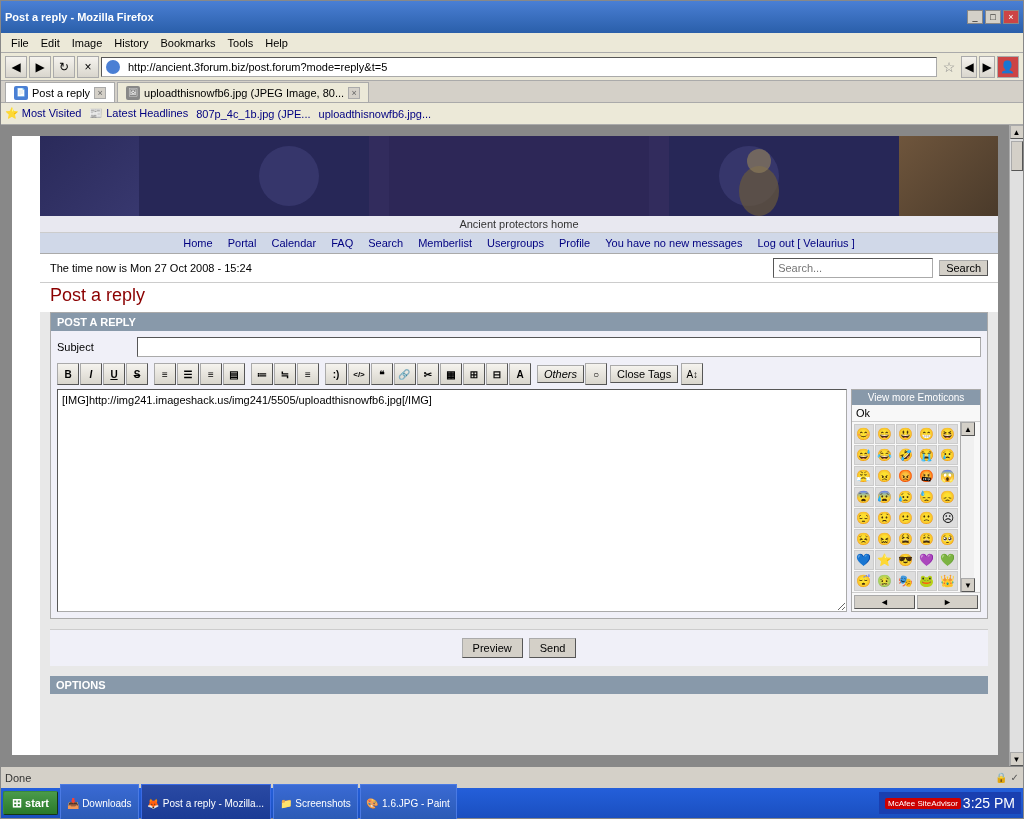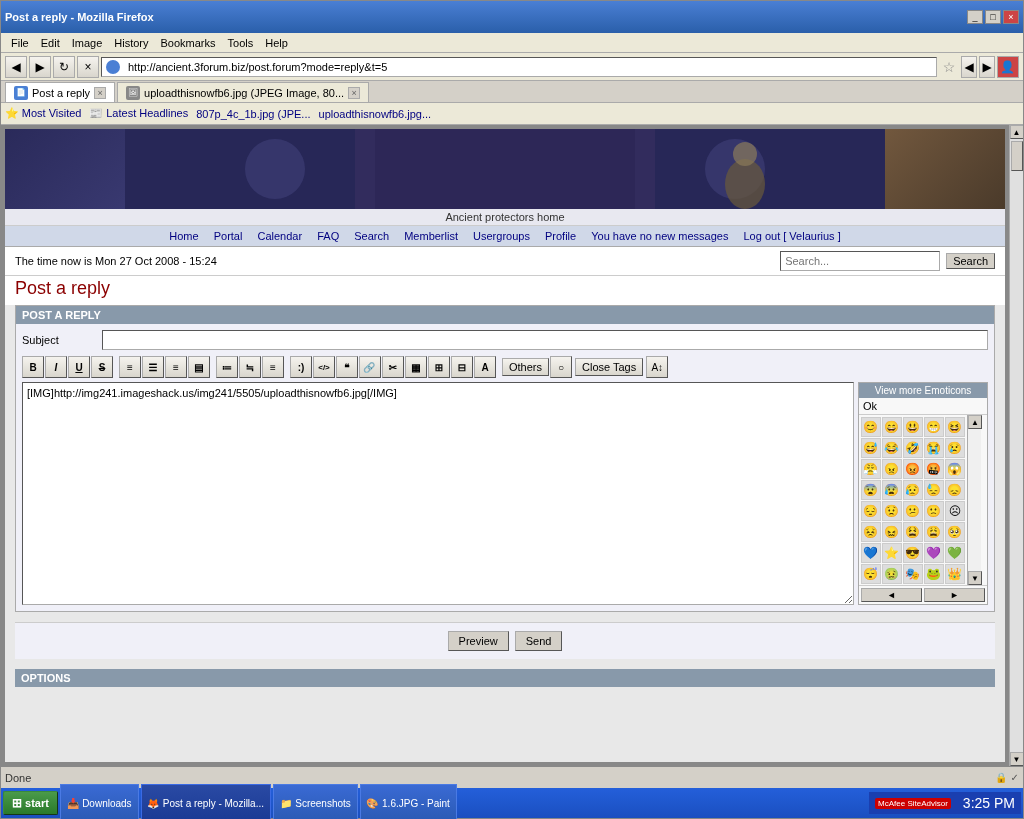--- a/index.html
+++ b/index.html
@@ -29,21 +29,21 @@
     .tab.active { background: white; z-index: 1; }
     .tab-close { font-size: 9px; color: #666; cursor: pointer; background: #d4d0c8; border: 1px solid #aaa; width: 12px; height: 12px; display: flex; align-items: center; justify-content: center; }
     .tab-favicon { width: 14px; height: 14px; background: #4a7fd4; border-radius: 2px; display: flex; align-items: center; justify-content: center; font-size: 8px; color: white; }
 
     
     .bookmarks-bar { background: #ece9d8; height: 22px; display: flex; align-items: center; padding: 0 4px; border-bottom: 1px solid #aaa; gap: 8px; }
     .bookmark-item { font-size: 11px; color: #000080; text-decoration: none; cursor: pointer; display: flex; align-items: center; gap: 2px; }
 
     
     .content-area { flex: 1; background: #888; display: flex; overflow: hidden; }
-    .page-content { flex: 1; background: white; overflow-y: auto; margin: 4px; }
+    .page-content { flex: 1; background: white; overflow-y: auto; margin: 11px; padding-left: 28px; }
 
     
     .forum-bg { background: #e8e8e8; min-height: 100%; }
     .forum-header { background: linear-gradient(to right, #1a1a4a, #3a3a7a); height: 80px; display: flex; align-items: center; justify-content: center; overflow: hidden; position: relative; }
     .forum-header-img { background: linear-gradient(135deg, #2a2a5a 0%, #4a4a8a 40%, #8a6a4a 70%, #4a3a2a 100%); width: 100%; height: 100%; display: flex; align-items: center; justify-content: center; color: #aaaacc; font-size: 18px; }
 
     .forum-nav { background: #d0d8e8; padding: 4px 0; text-align: center; border-bottom: 1px solid #aaa; }
     .forum-nav a { color: #000080; text-decoration: none; font-size: 11px; margin: 0 6px; }
 
     .forum-site-name { background: #e8e8f0; text-align: center; padding: 2px; font-size: 11px; color: #333; border-bottom: 1px solid #ccc; }
@@ -60,21 +60,21 @@
     .form-label { width: 80px; font-size: 11px; }
     .form-input { flex: 1; border: 1px inset #aaa; padding: 2px 4px; font-size: 11px; height: 20px; }
 
     
     .bbcode-toolbar { display: flex; align-items: center; flex-wrap: wrap; gap: 1px; margin-bottom: 4px; }
     .bb-btn { background: linear-gradient(to bottom, #f5f3ee, #d9d6cd); border: 1px outset #aaa; width: 22px; height: 22px; font-size: 10px; font-weight: bold; cursor: pointer; display: flex; align-items: center; justify-content: center; }
     .bb-btn.italic { font-style: italic; }
     .bb-btn.underline { text-decoration: underline; }
     .bb-btn.strike { text-decoration: line-through; }
     .bb-sep { width: 4px; }
-    .others-btn { background: linear-gradient(to bottom, #f5f3ee, #d9d6cd); border: 1px outset #aaa; padding: 2px 6px; font-size: 11px; cursor: pointer; }
+    .others-btn { background: linear-gradient(to bottom, #f5f3ee, #d9d6cd); border: 1px outset #aaa; padding: 2px 6px; font-size: 11px; cursor: pointer; font-style: italic; }
     .close-tags-btn { background: linear-gradient(to bottom, #f5f3ee, #d9d6cd); border: 1px outset #aaa; padding: 2px 6px; font-size: 11px; cursor: pointer; margin-left: 2px; }
     .font-size-btn { background: linear-gradient(to bottom, #f5f3ee, #d9d6cd); border: 1px outset #aaa; width: 22px; height: 22px; font-size: 10px; cursor: pointer; display: flex; align-items: center; justify-content: center; margin-left: 2px; }
 
     
     .post-area-container { display: flex; gap: 4px; }
     .post-textarea { flex: 1; border: 1px inset #aaa; min-height: 190px; font-size: 11px; padding: 4px; font-family: Arial, sans-serif; resize: vertical; background: white; }
     .emoticons-panel { width: 130px; border: 1px solid #aaa; background: #f8f8f8; flex-shrink: 0; }
     .emoticons-header { background: #8899aa; color: white; font-size: 10px; padding: 2px 4px; text-align: center; }
     .emoticons-ok { padding: 2px 4px; font-size: 11px; border-bottom: 1px solid #ccc; }
     .emoticons-grid { display: grid; grid-template-columns: repeat(5, 1fr); gap: 1px; padding: 2px; overflow-y: auto; max-height: 170px; }
@@ -99,21 +99,21 @@
     .option-row input { margin-right: 4px; }
 
     
     .status-bar { height: 22px; background: #d4d0c8; border-top: 1px solid #888; display: flex; align-items: center; justify-content: space-between; padding: 0 4px; font-size: 11px; }
     .status-left { color: #333; }
     .status-right { display: flex; align-items: center; gap: 4px; }
     .taskbar { height: 30px; background: linear-gradient(to bottom, #245fda, #1a4fc0); display: flex; align-items: center; padding: 0 2px; gap: 2px; }
     .start-btn { background: linear-gradient(to bottom, #4a9a4a, #2a7a2a); border: 1px outset #3a8a3a; padding: 2px 8px; color: white; font-size: 11px; font-weight: bold; cursor: pointer; height: 24px; display: flex; align-items: center; gap: 3px; border-radius: 2px; }
     .taskbar-item { background: linear-gradient(to bottom, #3a6ad4, #2a5ab4); border: 1px solid #4a7ae4; padding: 18px 6px; color: white; font-size: 10px; height: 32px; display: flex; align-items: center; cursor: pointer; max-width: 140px; overflow: hidden; white-space: nowrap; }
     .taskbar-item.active { background: linear-gradient(to bottom, #2a4aa4, #1a3a94); border-color: #3a6ae4; }
-    .taskbar-tray { margin-left: auto; display: flex; align-items: center; gap: 12px; background: #1a3fb0; padding: 0 6px; height: 22px; }
+    .taskbar-tray { margin-left: auto; display: flex; align-items: center; gap: 2px; background: #1a3fb0; padding: 0 6px; height: 22px; }
     .tray-time { color: white; font-size: 14px; }
     .mcafee { background: #cc0000; color: white; font-size: 8px; padding: 1px 3px; border-radius: 2px; }
 
     .scrollbar-right { width: 14px; background: #e0e0e0; border-left: 1px solid #aaa; display: flex; flex-direction: column; align-items: center; }
     .scroll-up { width: 14px; height: 14px; background: #d4d0c8; border: 1px outset #aaa; display: flex; align-items: center; justify-content: center; font-size: 8px; cursor: pointer; }
     .scroll-down { width: 14px; height: 14px; background: #d4d0c8; border: 1px outset #aaa; display: flex; align-items: center; justify-content: center; font-size: 8px; cursor: pointer; margin-top: auto; }
     .scroll-thumb { width: 12px; height: 30px; background: #d4d0c8; border: 1px outset #aaa; margin-top: 2px; cursor: pointer; }
   </style>
 </head>
 <body>

